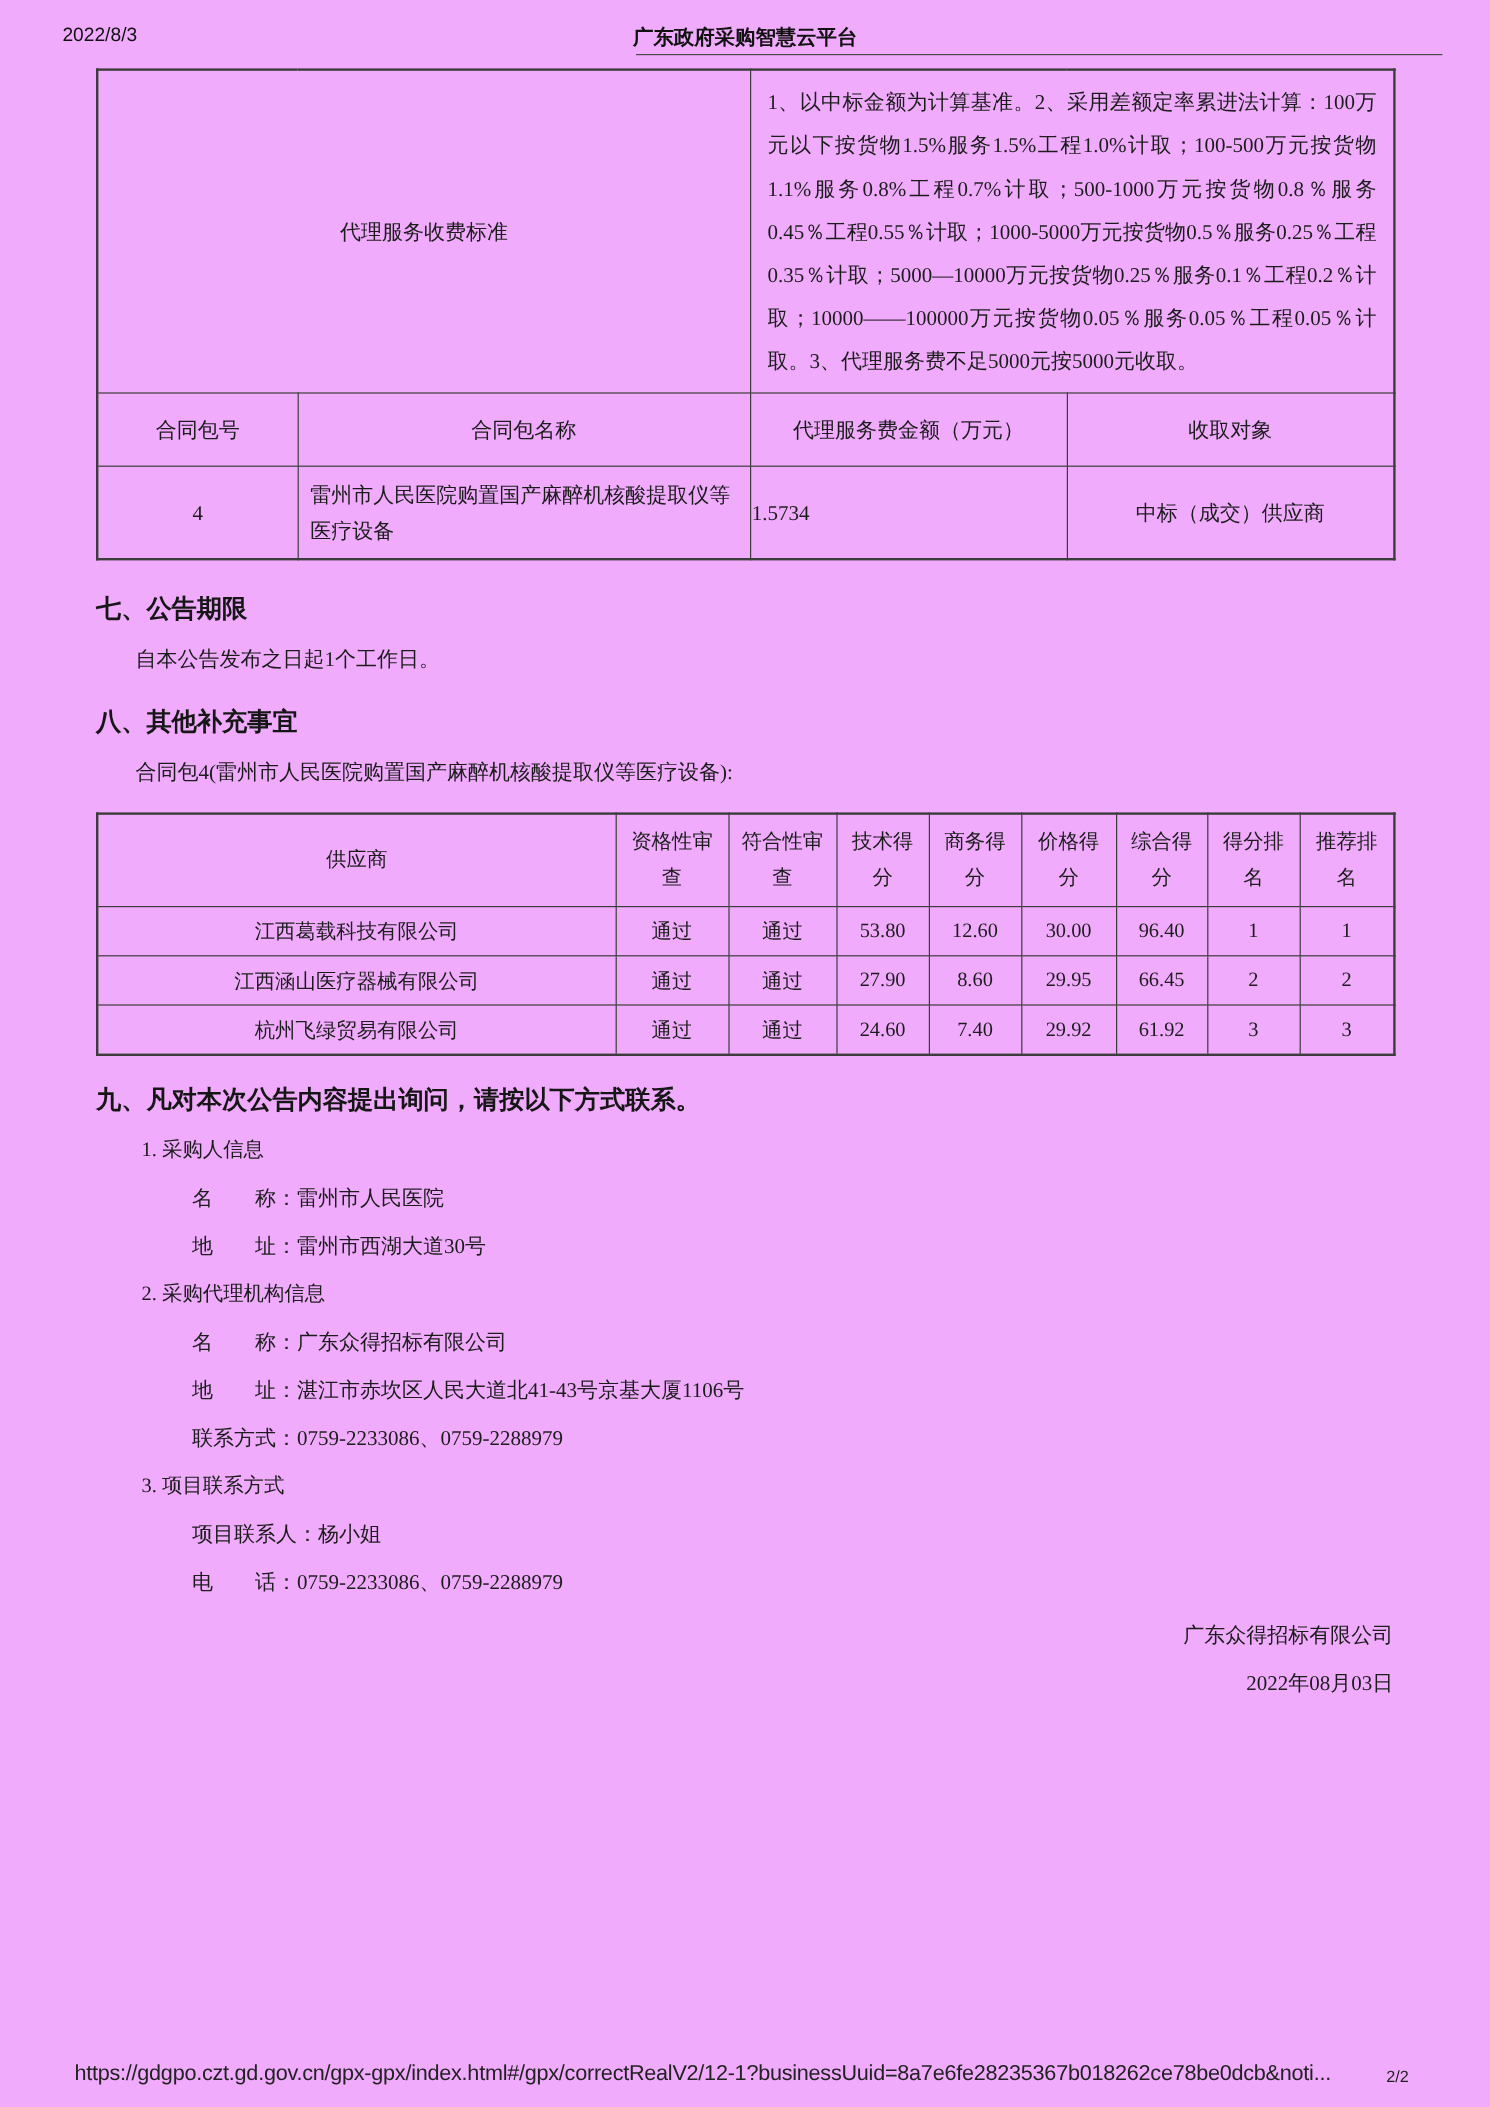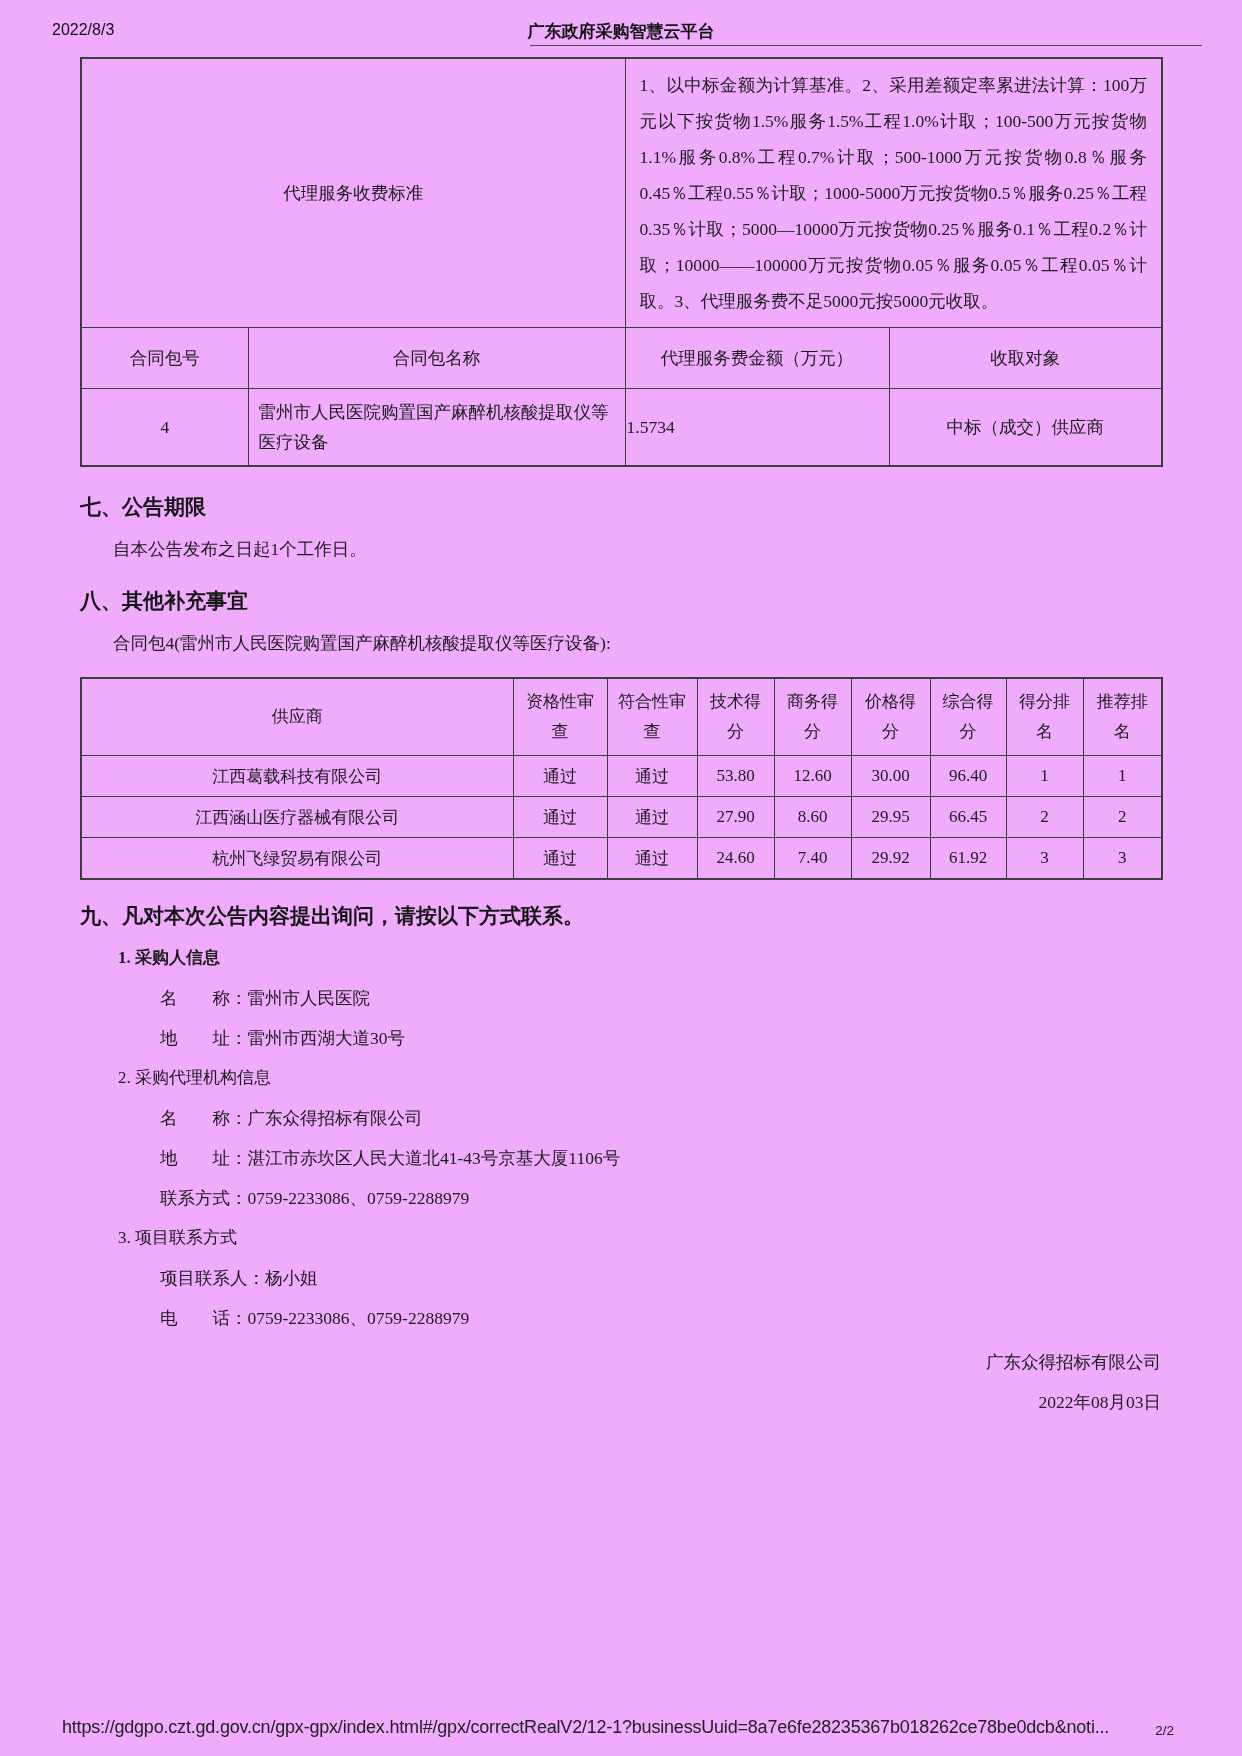--- a/index.html
+++ b/index.html
@@ -48,21 +48,21 @@
   
   .score-table{margin-top:22px;border:2px solid #3c3c3c;}
   .score-table td{
     border:1px solid #3c3c3c;font-size:17px;text-align:center;
     vertical-align:middle;
   }
   .sc-head td{padding:8px 10px;line-height:30px;}
   .sc-row td{height:38px;}
   
   p.sub{margin:0 0 0 38px;font-size:17px;line-height:40px;}
-  p.sub.first{margin-top:8px;font-weight:bold;}
+  p.sub.first{margin-top:8px;}
   p.detail{margin:0 0 0 80px;font-size:17.5px;line-height:40px;}
   
   .sig{margin-top:4px;text-align:right;}
   .sig p{margin:0;font-size:17.5px;line-height:40px;}
   
   .ftr-url{
     position:absolute;left:52px;bottom:18px;
     font-family:"Liberation Sans","DejaVu Sans",sans-serif;
     font-size:18px;color:#222;letter-spacing:-0.2px;padding-left:10px;
   }

